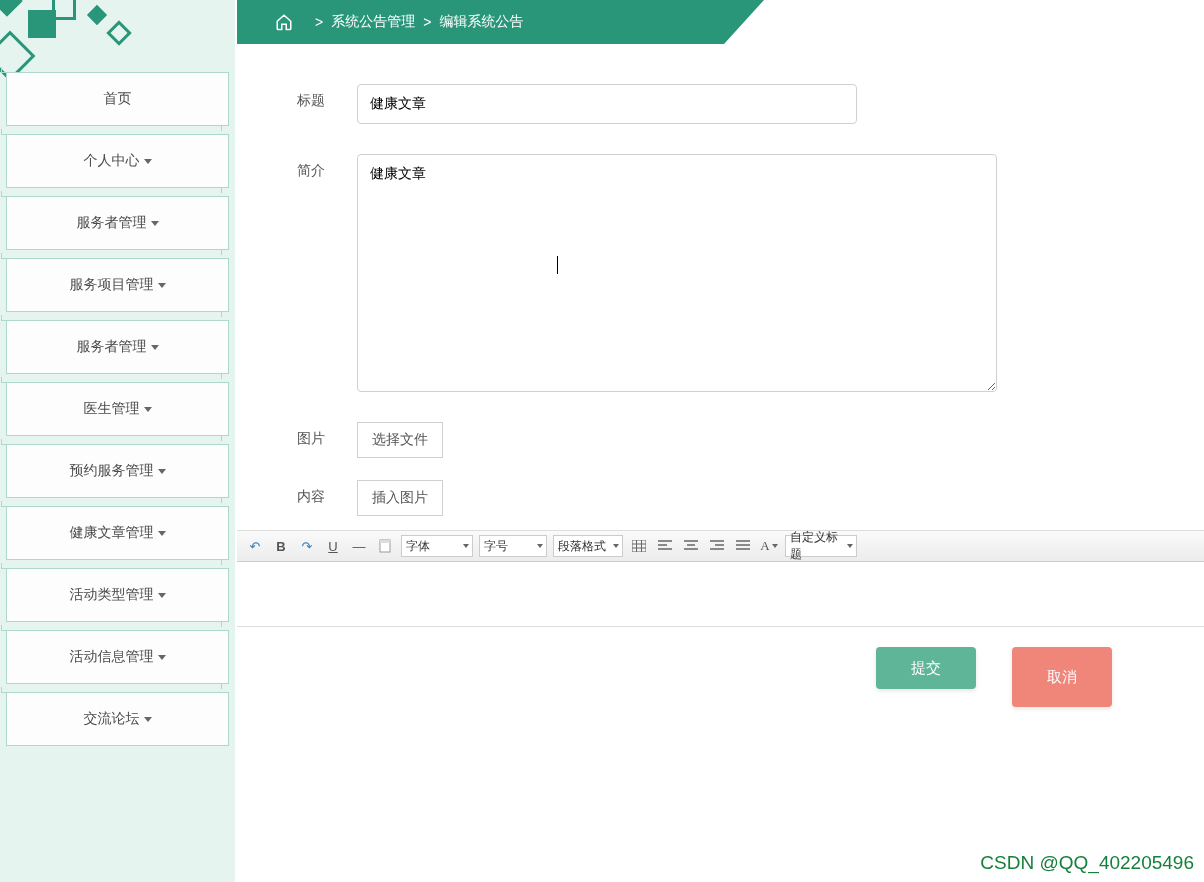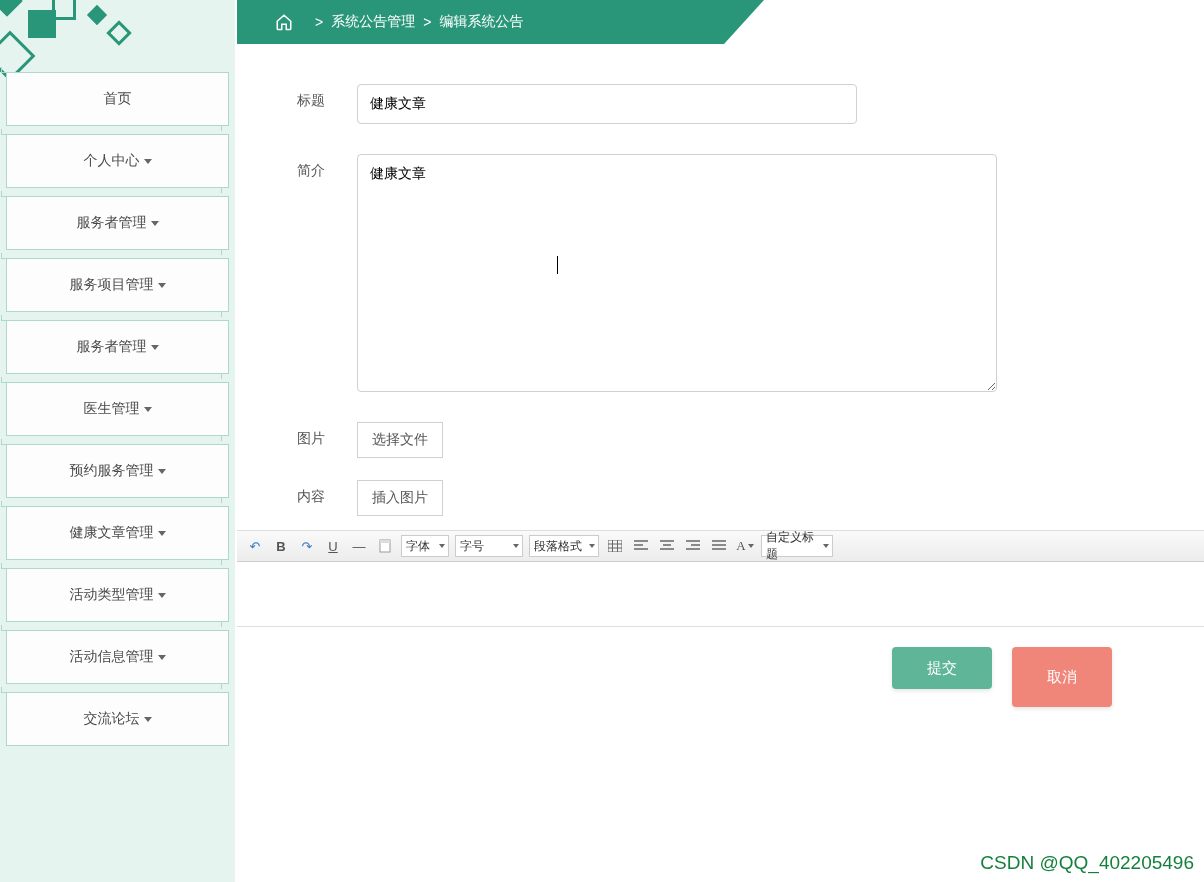--- a/index.html
+++ b/index.html
@@ -41,25 +41,25 @@
 .form-input { flex:0 0 500px; height:40px; border:1px solid #d0d0d0; border-radius:4px; padding:0 12px; font-size:14px; }
 .form-input.wide { flex:0 0 640px; height:238px; padding:10px 12px; resize:both; font-family:inherit; }
 .btn-outline { height:36px; padding:0 14px; border:1px solid #d0d0d0; background:#fff; border-radius:0; cursor:pointer; font-size:14px; color:#555; }
 
 
 .editor { margin-left:-60px; margin-right:-60px; border-top:1px solid #ddd; border-bottom:1px solid #ddd; }
 .editor-toolbar { background:linear-gradient(#fafafa,#ececec); border-bottom:1px solid #ccc; padding:4px 8px; display:flex; align-items:center; gap:6px; }
 .tb-btn { width:20px; height:20px; display:inline-flex; align-items:center; justify-content:center; font-size:13px; cursor:pointer; color:#555; }
 .tb-sel { height:22px; border:1px solid #ccc; background:#fff; font-size:12px; padding:0 14px 0 4px; cursor:pointer; position:relative; display:inline-flex; align-items:center; }
 .tb-sel::after { content:""; position:absolute; right:3px; top:50%; margin-top:-2px; border-left:3px solid transparent; border-right:3px solid transparent; border-top:4px solid #666; }
-.tb-sel.w60{width:48px;} .tb-sel.w56{width:68px;} .tb-sel.w70{width:70px;} .tb-sel.w76{width:72px;}
+.tb-sel.w60{width:72px;} .tb-sel.w56{width:68px;} .tb-sel.w70{width:70px;} .tb-sel.w76{width:72px;}
 .editor-body { height:64px; background:#fff; }
 
 
-.actions { display:flex; justify-content:flex-end; gap:20px; padding:20px 32px 0 0; }
+.actions { display:flex; justify-content:flex-end; gap:36px; padding:20px 32px 0 0; }
 .btn-primary { background:#5fb597; color:#fff; border:none; width:100px; height:42px; border-radius:4px; font-size:15px; cursor:pointer; box-shadow:0 2px 4px rgba(0,0,0,.1);}
 .btn-cancel { background:#f0857a; color:#fff; border:none; width:100px; height:60px; border-radius:4px; font-size:15px; cursor:pointer; box-shadow:0 2px 4px rgba(0,0,0,.1);}
 
 .watermark { position:absolute; right:10px; bottom:8px; color:#15803d; font-size:19px; font-family:Arial,sans-serif; }
 .text-cursor { position:absolute; left:557px; top:256px; width:1px; height:18px; background:#000; }
 </style>
 </head>
 <body>
 
 <div class="sidebar">

